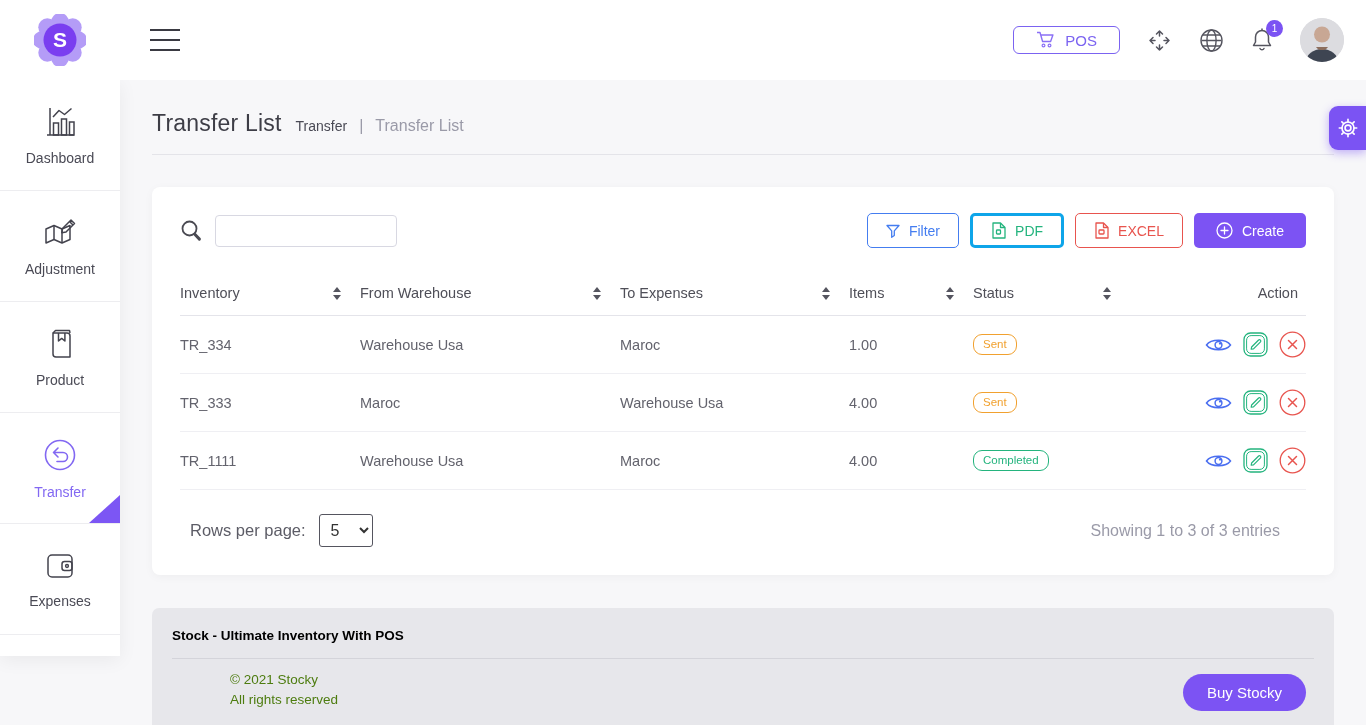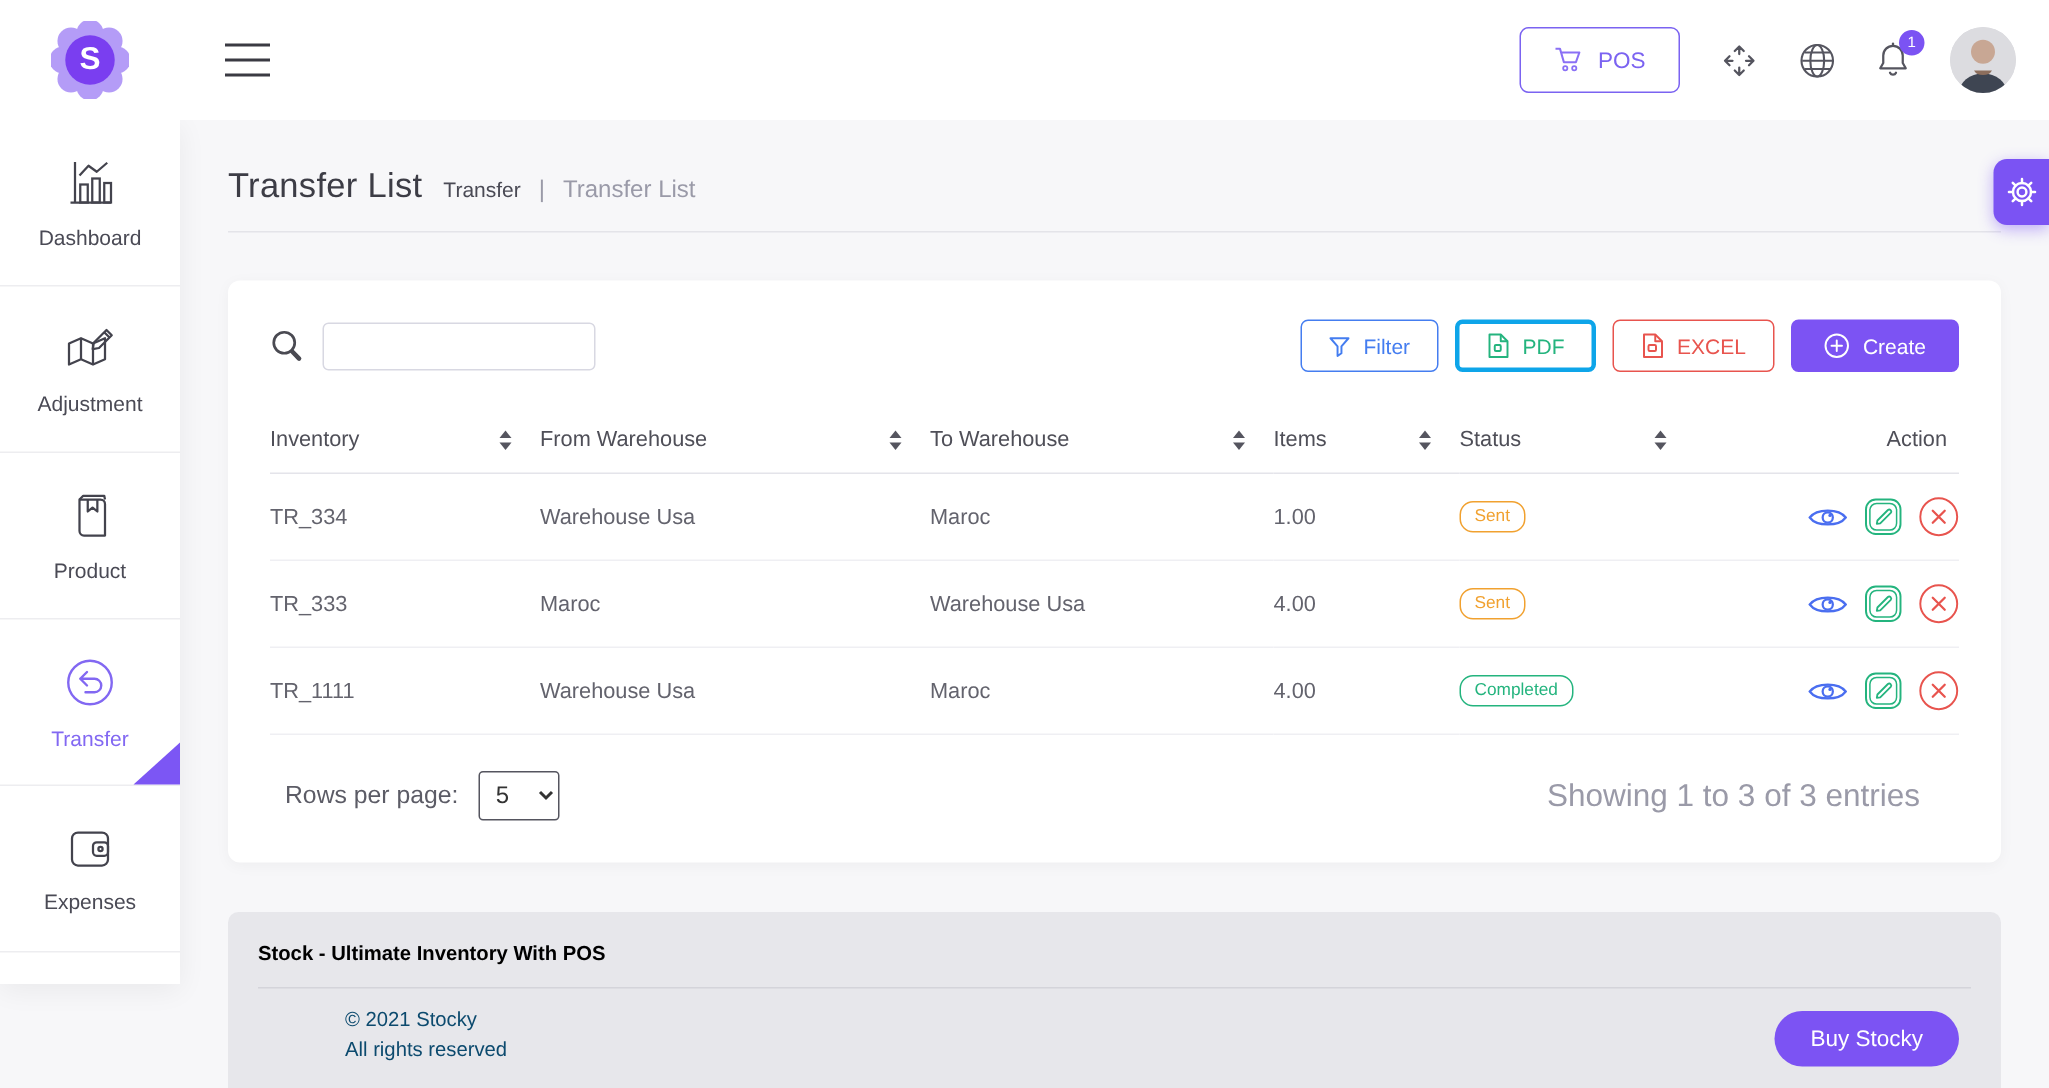--- a/index.html
+++ b/index.html
@@ -9,21 +9,21 @@
   
   .header { position:absolute; top:0; left:0; width:1366px; height:80px; background:#fff; z-index:5; }
   .logo { position:absolute; left:34px; top:14px; width:52px; height:52px; cursor:pointer; }
   .logo .s-letter { position:absolute; left:0; top:0; width:52px; height:52px;
     display:flex; align-items:center; justify-content:center;
     color:#fff; font-size:21px; font-weight:bold; }
   .hamburger { position:absolute; left:150px; top:29px; width:30px; height:22px; cursor:pointer;
     display:flex; flex-direction:column; justify-content:space-between; }
   .hamburger span { height:2px; background:#3a3a42; width:100%; }
   .header-right { position:absolute; right:22px; top:0; height:80px; display:flex; align-items:center; gap:26px; }
-  .pos-btn { display:flex; align-items:center; gap:10px; height:44px; padding:0 22px;
+  .pos-btn { display:flex; align-items:center; gap:10px; height:28px; padding:0 22px;
     border:1px solid #7b63f1; border-radius:6px; background:#fff; color:#7b63f1;
     font-size:15px; cursor:pointer; font-family:inherit; }
   .hicon { display:flex; align-items:center; justify-content:center; cursor:pointer; }
   .bell-wrap { position:relative; }
   .bell-badge { position:absolute; top:-7px; right:-9px; width:17px; height:17px; border-radius:50%;
     background:#7b53f3; color:#fff; font-size:10px; display:flex; align-items:center; justify-content:center; }
   .avatar { width:44px; height:44px; border-radius:50%; overflow:hidden; background:#d9d9de; cursor:pointer; }
 
   
   .sidebar { position:absolute; top:80px; left:0; width:120px; height:576px; background:#fff;
@@ -76,28 +76,28 @@
   .badge-status { display:inline-block; font-size:11.5px; padding:3px 9px 4px; border:1px solid; border-radius:9px; }
   .badge-status.warning { color:#f1a12f; border-color:#f1a12f; }
   .badge-status.success { color:#24b47e; border-color:#24b47e; }
   .actions { text-align:right; white-space:nowrap; }
   .act { display:inline-flex; vertical-align:middle; margin-left:7px; cursor:pointer; }
 
   .pager { display:flex; align-items:center; justify-content:space-between; margin-top:24px; padding:0 26px 0 10px; }
   .pager-left { display:flex; align-items:center; gap:13px; font-size:16.5px; color:#5c5c66; }
   .rows-select { width:54px; height:33px; border:1.5px solid #55555f; border-radius:3px;
     font-size:16px; padding-left:7px; color:#333; background:#fff; font-family:inherit; }
-  .showing { font-size:21px; color:#9a9aa8; }
+  .showing { font-size:16px; color:#9a9aa8; }
 
   
   .footer-card { margin:33px 32px 0; background:#e7e7eb; border-radius:7px; height:152px; }
   .f-title { padding:20px 20px 0; font-size:13.5px; font-weight:bold; color:#000000; }
   .f-div { height:1px; background:#d4d4da; margin:15px 20px 0; }
   .f-row { display:flex; justify-content:space-between; align-items:flex-start; padding:11px 28px 0 78px; }
-  .f-copy { font-size:13.5px; color:#0c4a6e; line-height:20px; }
+  .f-copy { font-size:13.5px; color:#4d7c0f; line-height:20px; }
   .buy-btn { background:#7c53f3; color:#fff; border:none; font-size:15px; font-family:inherit;
     padding:10px 24px; border-radius:19px; cursor:pointer; margin-top:4px; }
 
   svg { display:block; }
 </style>
 </head>
 <body>
 
 <div class="header">
   <div class="logo">
@@ -318,21 +318,21 @@
             <span class="th-in">
                 <span>From Warehouse</span>
             <svg width="10" height="15" viewBox="0 0 10 15">
                   <path d="M5 1 L9 6 H1 Z" fill="#55555f"></path>
                   <path d="M5 14 L1 9 H9 Z" fill="#55555f"></path>
                 </svg>
               </span>
           </th>
           <th>
             <span class="th-in">
-                <span>To Warehouse</span>
+                <span>To Expenses</span>
             <svg width="10" height="15" viewBox="0 0 10 15">
                   <path d="M5 1 L9 6 H1 Z" fill="#55555f"></path>
                   <path d="M5 14 L1 9 H9 Z" fill="#55555f"></path>
                 </svg>
               </span>
           </th>
           <th>
             <span class="th-in">
                 <span>Items</span>
             <svg width="10" height="15" viewBox="0 0 10 15">

